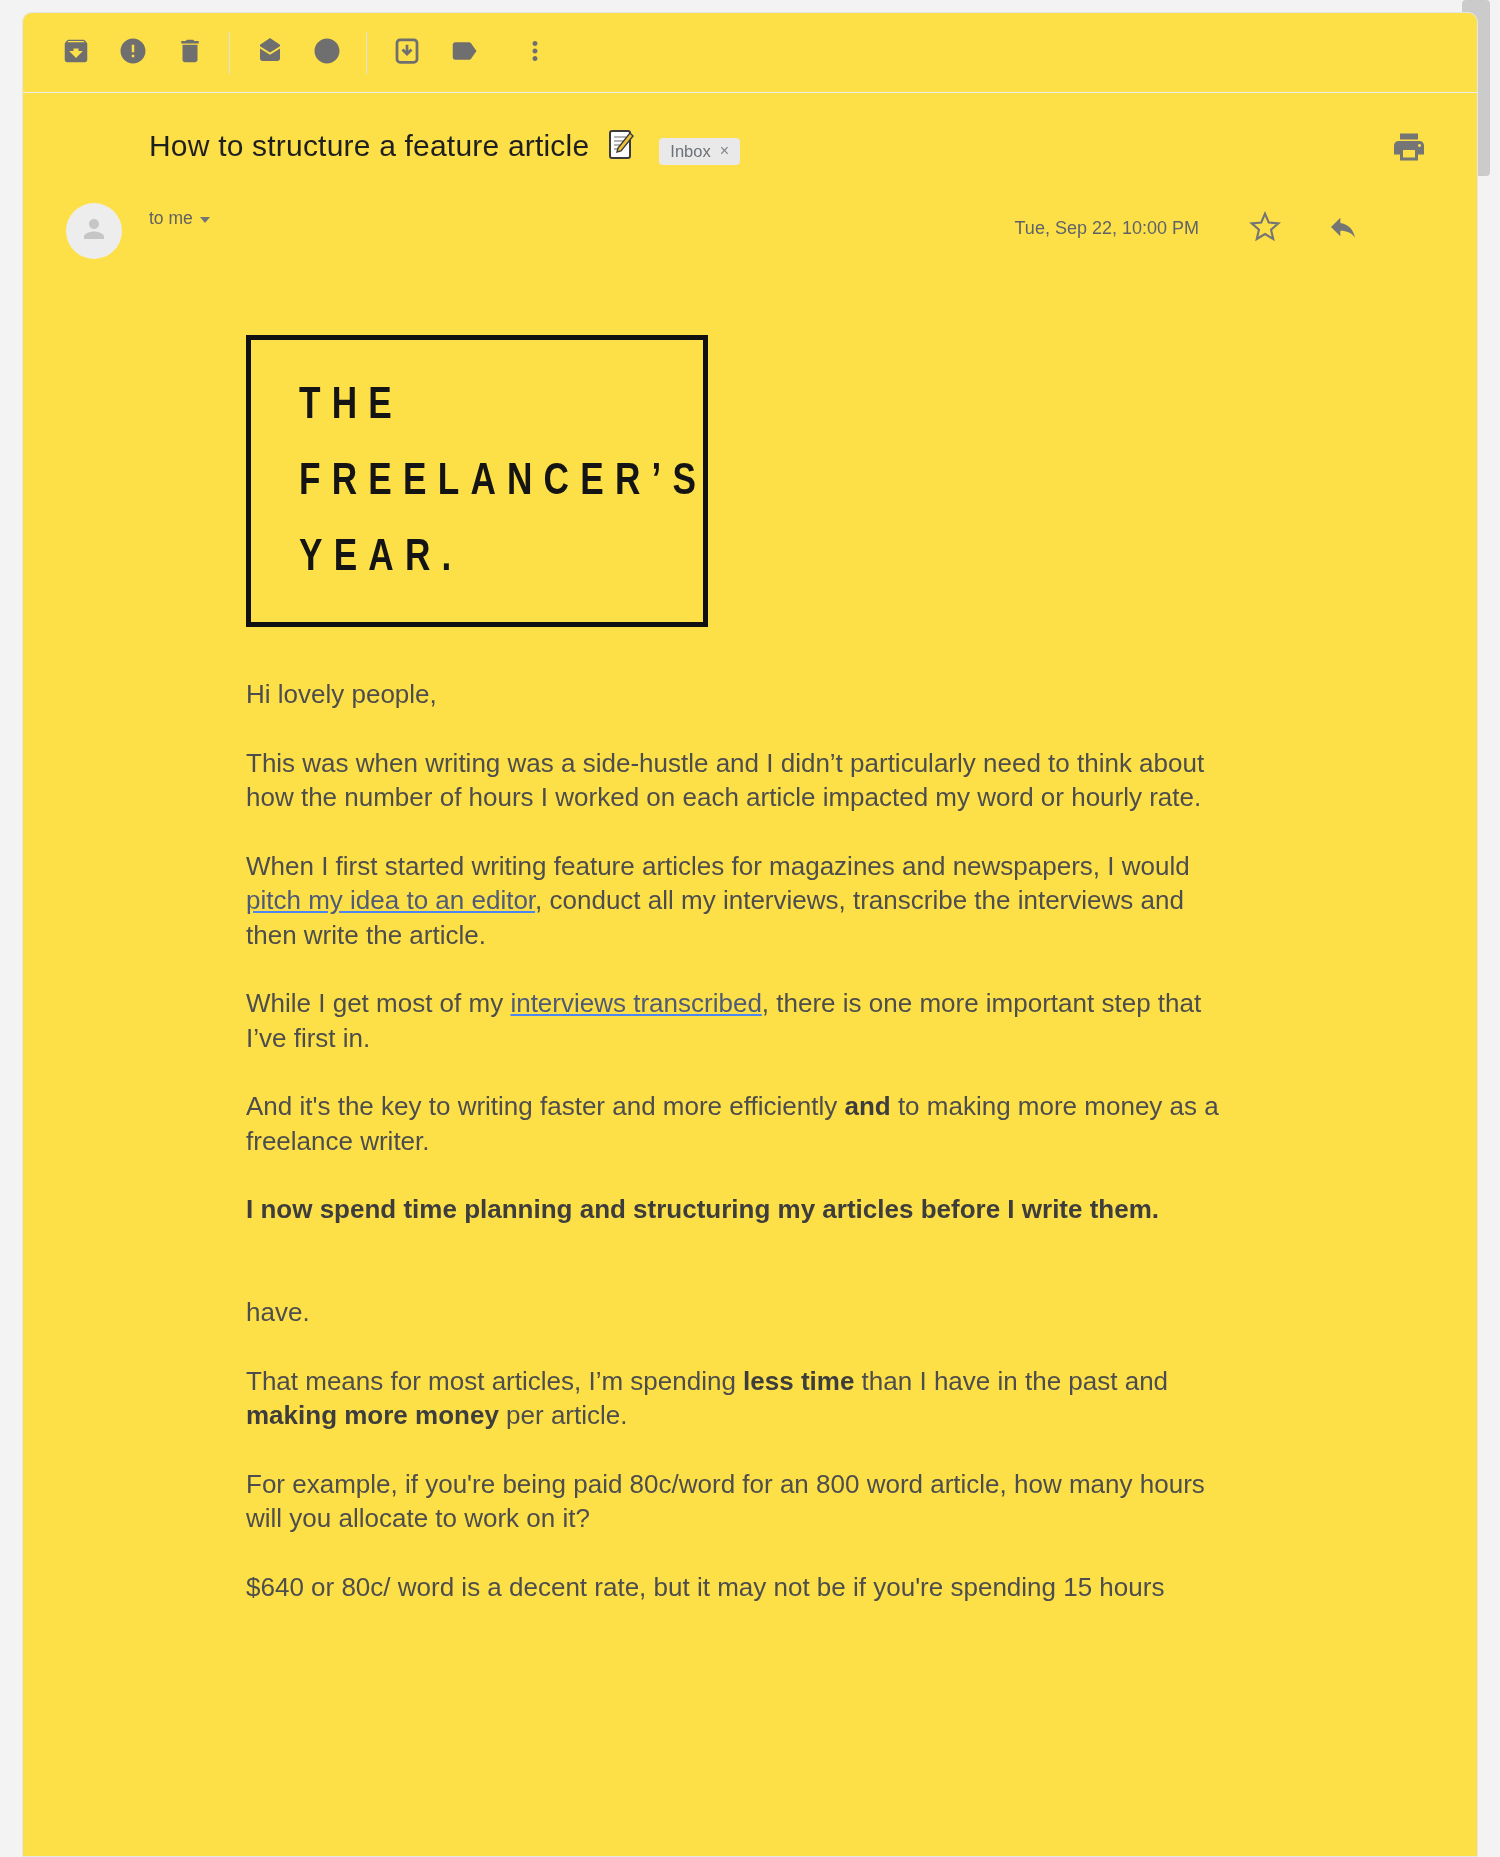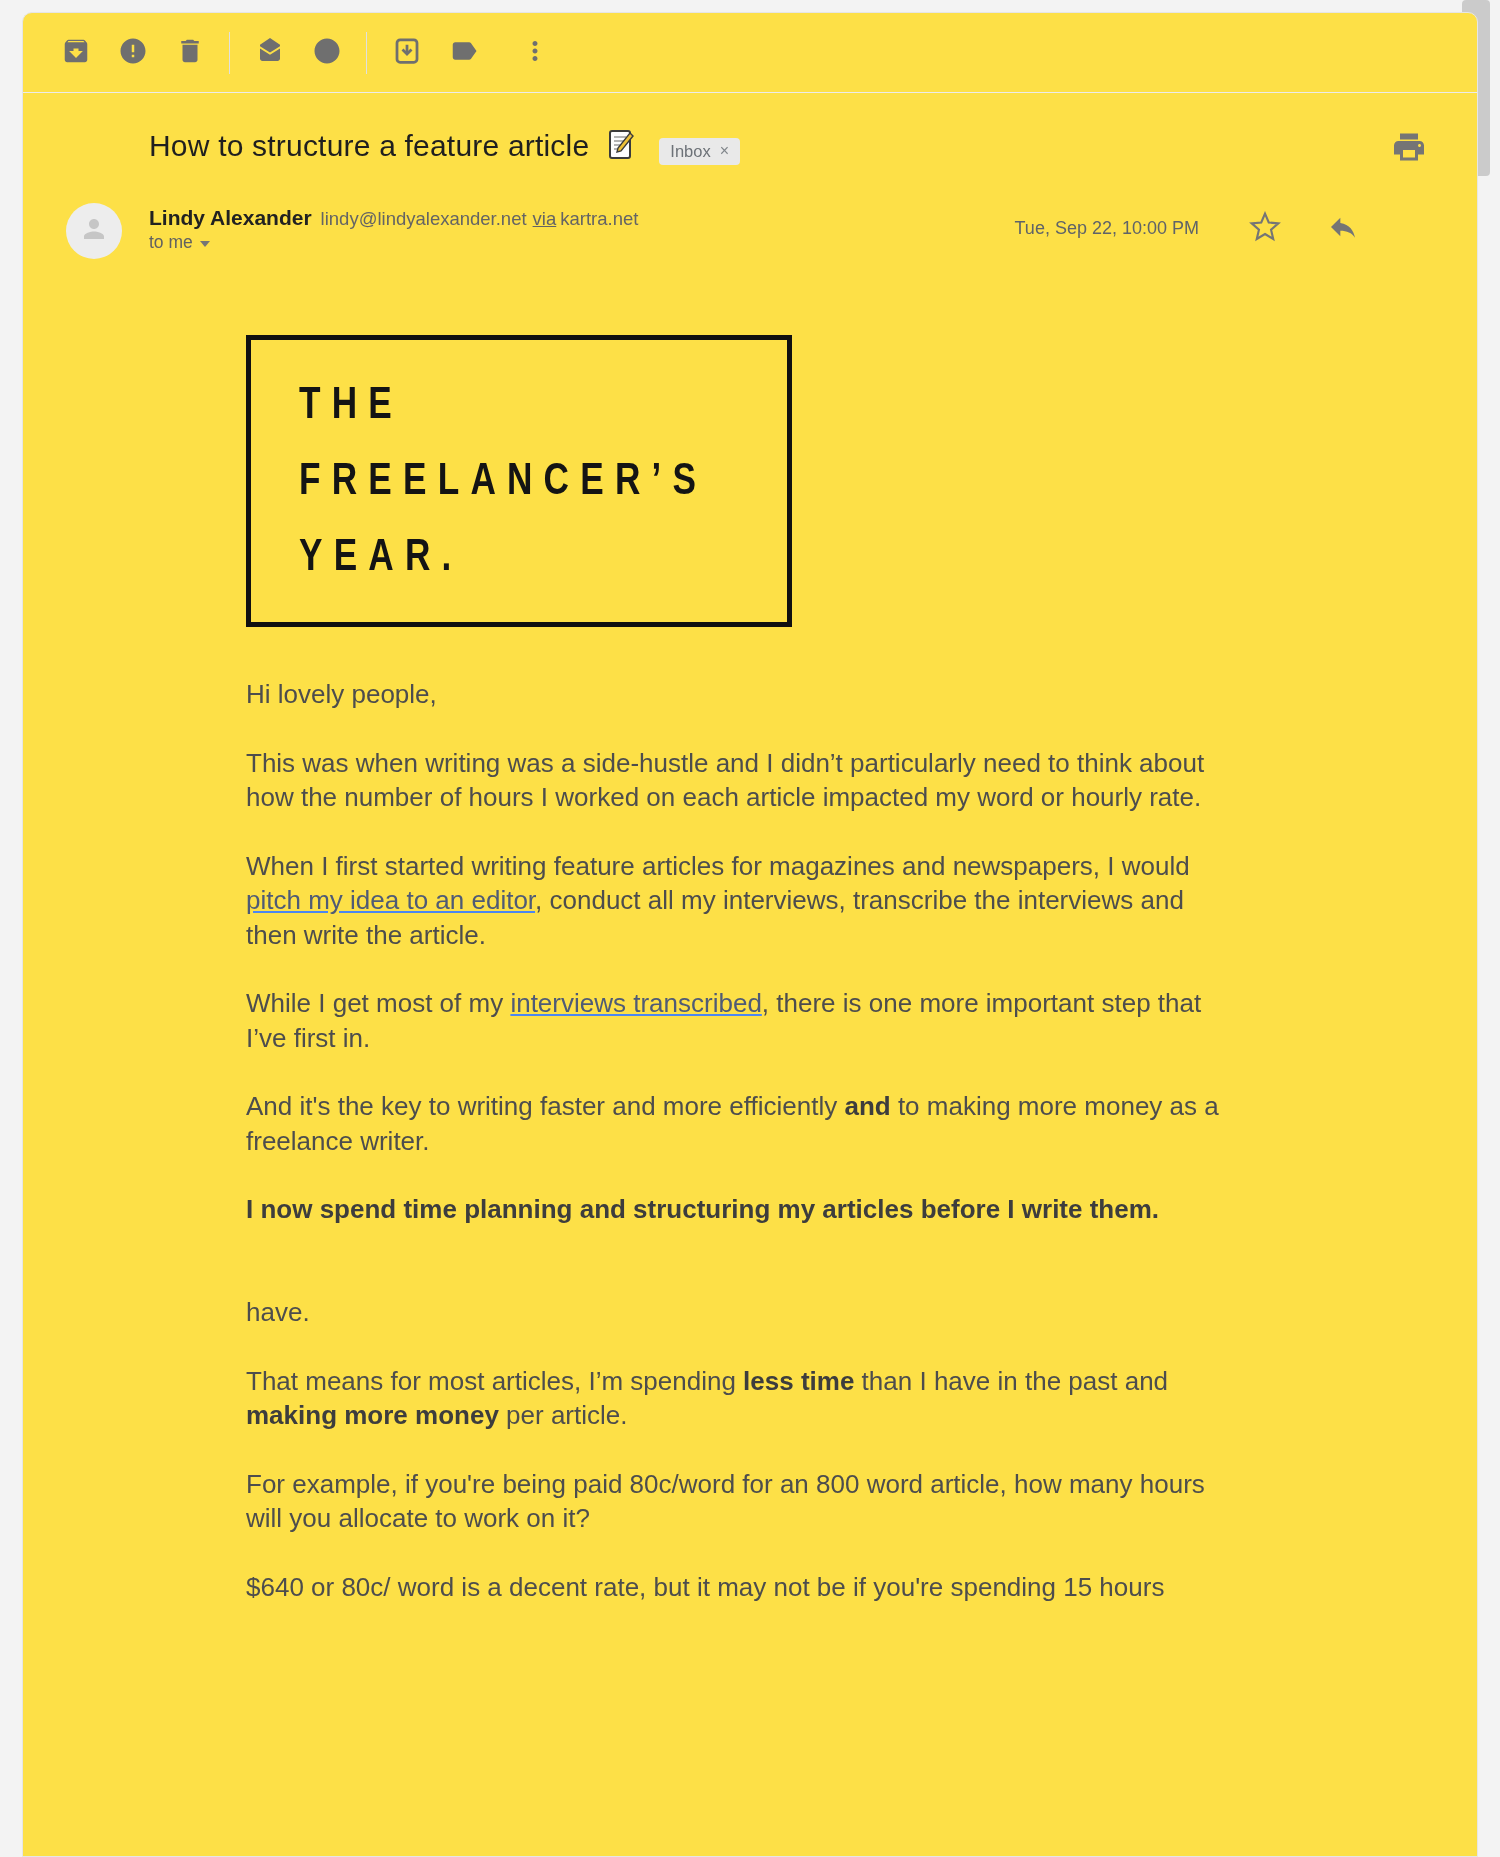--- a/index.html
+++ b/index.html
@@ -49,21 +49,21 @@
     border-top:6px solid #757575; margin-top:2px; }
   .meta-cluster { position:absolute; right:70px; top:8px; display:flex; align-items:center; }
   .msg-date { font-size:18px; color:#5f6368; margin-right:50px; white-space:nowrap; }
   .icon-btn { border:none; background:none; cursor:pointer; padding:0; display:flex; align-items:center; }
   .star-btn { margin-right:46px; }
   .star-btn svg { width:32px; height:32px; fill:none; stroke:#757575; stroke-width:1.6; }
   .reply-btn svg { width:32px; height:32px; fill:#757575; }
 
   
   .email-body { margin:76px 0 0 223px; width:1130px; }
-  .logo-box { width:546px; border:5px solid #101010; padding:25px 0 29px 48px; }
+  .logo-box { width:462px; border:5px solid #101010; padding:25px 0 29px 48px; }
   .logo-line { font-weight:bold; font-size:44px; line-height:76px; letter-spacing:14px;
     color:#141414; transform:scaleX(0.8); transform-origin:left center; white-space:nowrap; }
   .paragraphs { margin-top:50px; font-size:26px; line-height:34.5px; color:#4d4d4d; }
   .paragraphs p { margin:0 0 34px 0; }
   .paragraphs .b { font-weight:bold; color:#3d3d3d; }
   .paragraphs a.body-link { color:#4f5b76; text-decoration:underline;
     text-decoration-color:#4c86f0; cursor:pointer; }
 </style>
 </head>
 <body>
@@ -143,24 +143,20 @@
       </button>
     </div>
 
     <div class="sender-row">
       <div class="avatar">
         <span><svg viewBox="0 0 24 24" width="30" height="30" fill="#c6c6c6">
               <path d="M12 12c2.21 0 4-1.79 4-4s-1.79-4-4-4-4 1.79-4 4 1.79 4 4 4zm0 2c-2.67 0-8 1.34-8 4v2h16v-2c0-2.66-5.33-4-8-4z"></path>
             </svg></span>
       </div>
       <div class="sender-info">
-        <div class="sender-line1">
-          <span class="sender-name">Lindy Alexander</span>
-          <span class="sender-email"><span>lindy@lindyalexander.net</span><span class="via-word">via</span><span>kartra.net</span></span>
-        </div>
         <div class="to-line">
           <span>to me</span>
           <span class="caret"></span>
         </div>
       </div>
       <div class="meta-cluster">
         <span class="msg-date">Tue, Sep 22, 10:00 PM</span>
         <button class="icon-btn star-btn">
           <span><svg viewBox="0 0 24 24" width="32" height="32" fill="none" stroke="#757575" stroke-width="1.6">
                 <path d="M12 17.27L18.18 21l-1.64-7.03L22 9.24l-7.19-.61L12 2 9.19 8.63 2 9.24l5.46 4.73L5.82 21z"></path>

